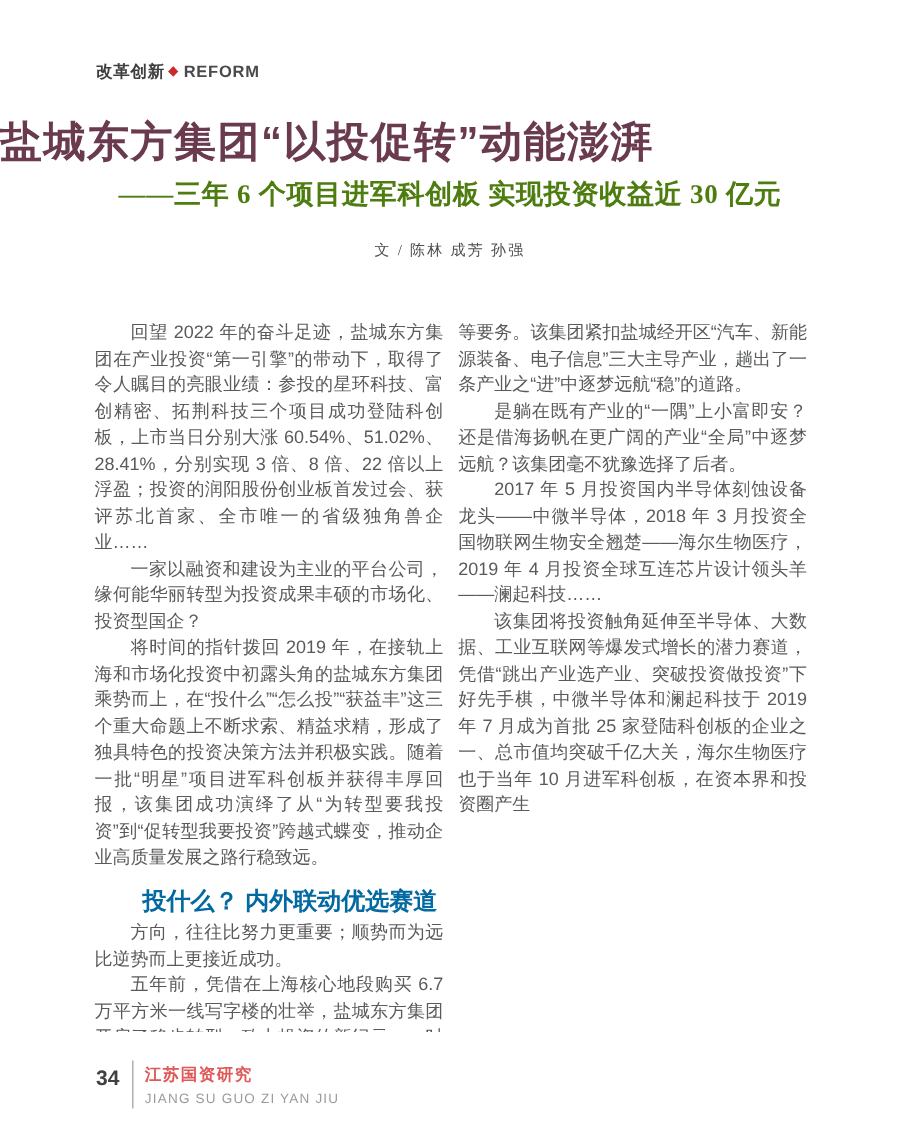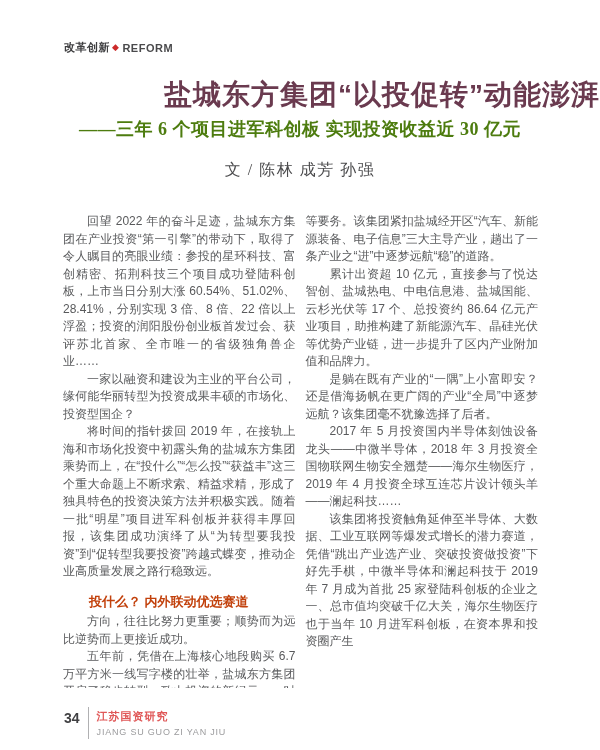--- a/index.html
+++ b/index.html
@@ -17,56 +17,56 @@
     font-size: 11px; font-weight: 700; color: #3f3f41;
     letter-spacing: 0.5px; display: flex; align-items: center;
   }
   .page-header .diamond {
     color: #cc2a2a; font-size: 9px; margin: 0 3px 0 2px; line-height: 1;
   }
   .page-header .section-en { color: #4a4a4c; }
   
   .article-title {
     position: absolute; left: 0; right: 0; top: 76px;
-    text-align: right;
+    text-align: left;
     font-size: 28px; font-weight: 700; color: #6a3a4f;
     letter-spacing: 1px;
   }
   .article-subtitle {
     position: absolute; left: 0; right: 0; top: 117px;
     text-align: center;
     font-family: "Liberation Serif", "DejaVu Serif", serif;
     font-size: 18px; color: #4d7c0f; letter-spacing: 0.5px;
   }
   .article-byline {
     position: absolute; left: 0; right: 0; top: 160px;
     text-align: center;
     font-family: "Liberation Serif", "DejaVu Serif", serif;
-    font-size: 16px; color: #4c4c4e; letter-spacing: 1.5px;
+    font-size: 10px; color: #4c4c4e; letter-spacing: 1.5px;
   }
   
   .body-columns {
     position: absolute; left: 63px; top: 213px;
     width: 475px; height: 475px;
     display: flex; gap: 10px;
     overflow: hidden;
   }
   .column {
     width: 233px;
     font-size: 12px; line-height: 17.5px;
     color: #595a5c;
     text-align: justify;
     text-justify: inter-ideograph;
   }
   .para { text-indent: 2em; margin: 0; }
   .para-continued { text-indent: 0; margin: 0; }
   .section-heading {
     margin: 12px 0 3px 0;
     text-indent: 2em;
-    font-size: 13px; font-weight: 700; color: #c2410c;
+    font-size: 16px; font-weight: 700; color: #0369a1;
   }
   
   .page-footer {
     position: absolute; left: 64px; top: 707px;
     display: flex; align-items: flex-start;
   }
   .page-number {
     font-size: 14px; font-weight: 700; color: #414143;
     margin-right: 8px; margin-top: 3px;
   }
@@ -102,21 +102,20 @@
       <p class="para">回望 2022 年的奋斗足迹，盐城东方集团在产业投资“第一引擎”的带动下，取得了令人瞩目的亮眼业绩：参投的星环科技、富创精密、拓荆科技三个项目成功登陆科创板，上市当日分别大涨 60.54%、51.02%、28.41%，分别实现 3 倍、8 倍、22 倍以上浮盈；投资的润阳股份创业板首发过会、获评苏北首家、全市唯一的省级独角兽企业……</p>
       <p class="para">一家以融资和建设为主业的平台公司，缘何能华丽转型为投资成果丰硕的市场化、投资型国企？</p>
       <p class="para">将时间的指针拨回 2019 年，在接轨上海和市场化投资中初露头角的盐城东方集团乘势而上，在“投什么”“怎么投”“获益丰”这三个重大命题上不断求索、精益求精，形成了独具特色的投资决策方法并积极实践。随着一批“明星”项目进军科创板并获得丰厚回报，该集团成功演绎了从“为转型要我投资”到“促转型我要投资”跨越式蝶变，推动企业高质量发展之路行稳致远。</p>
       <h3 class="section-heading">投什么？ 内外联动优选赛道</h3>
       <p class="para">方向，往往比努力更重要；顺势而为远比逆势而上更接近成功。</p>
       <p class="para">五年前，凭借在上海核心地段购买 6.7 万平方米一线写字楼的壮举，盐城东方集团开启了稳步转型、致力投资的新纪元。一时间，“有财力、有能力、有魄力”成为了该集团最有利的标签，寻求合作的橄榄枝纷纷伸来，下一步“投什么”成了当务之急。</p>
 
     </div>
     <div class="column">
       <p class="para-continued">等要务。该集团紧扣盐城经开区“汽车、新能源装备、电子信息”三大主导产业，趟出了一条产业之“进”中逐梦远航“稳”的道路。</p>
-      <p class="para">累计出资超 10 亿元，直接参与了悦达智创、盐城热电、中电信息港、盐城国能、云杉光伏等 17 个、总投资约 86.64 亿元产业项目，助推构建了新能源汽车、晶硅光伏等优势产业链，进一步提升了区内产业附加值和品牌力。</p>
       <p class="para">是躺在既有产业的“一隅”上小富即安？还是借海扬帆在更广阔的产业“全局”中逐梦远航？该集团毫不犹豫选择了后者。</p>
       <p class="para">2017 年 5 月投资国内半导体刻蚀设备龙头——中微半导体，2018 年 3 月投资全国物联网生物安全翘楚——海尔生物医疗，2019 年 4 月投资全球互连芯片设计领头羊——澜起科技……</p>
       <p class="para">该集团将投资触角延伸至半导体、大数据、工业互联网等爆发式增长的潜力赛道，凭借“跳出产业选产业、突破投资做投资”下好先手棋，中微半导体和澜起科技于 2019 年 7 月成为首批 25 家登陆科创板的企业之一、总市值均突破千亿大关，海尔生物医疗也于当年 10 月进军科创板，在资本界和投资圈产生</p>
     </div>
   </div>
 
   <div class="page-footer">
     <span class="page-number">34</span>
     <span class="footer-divider"></span>
     <span>

